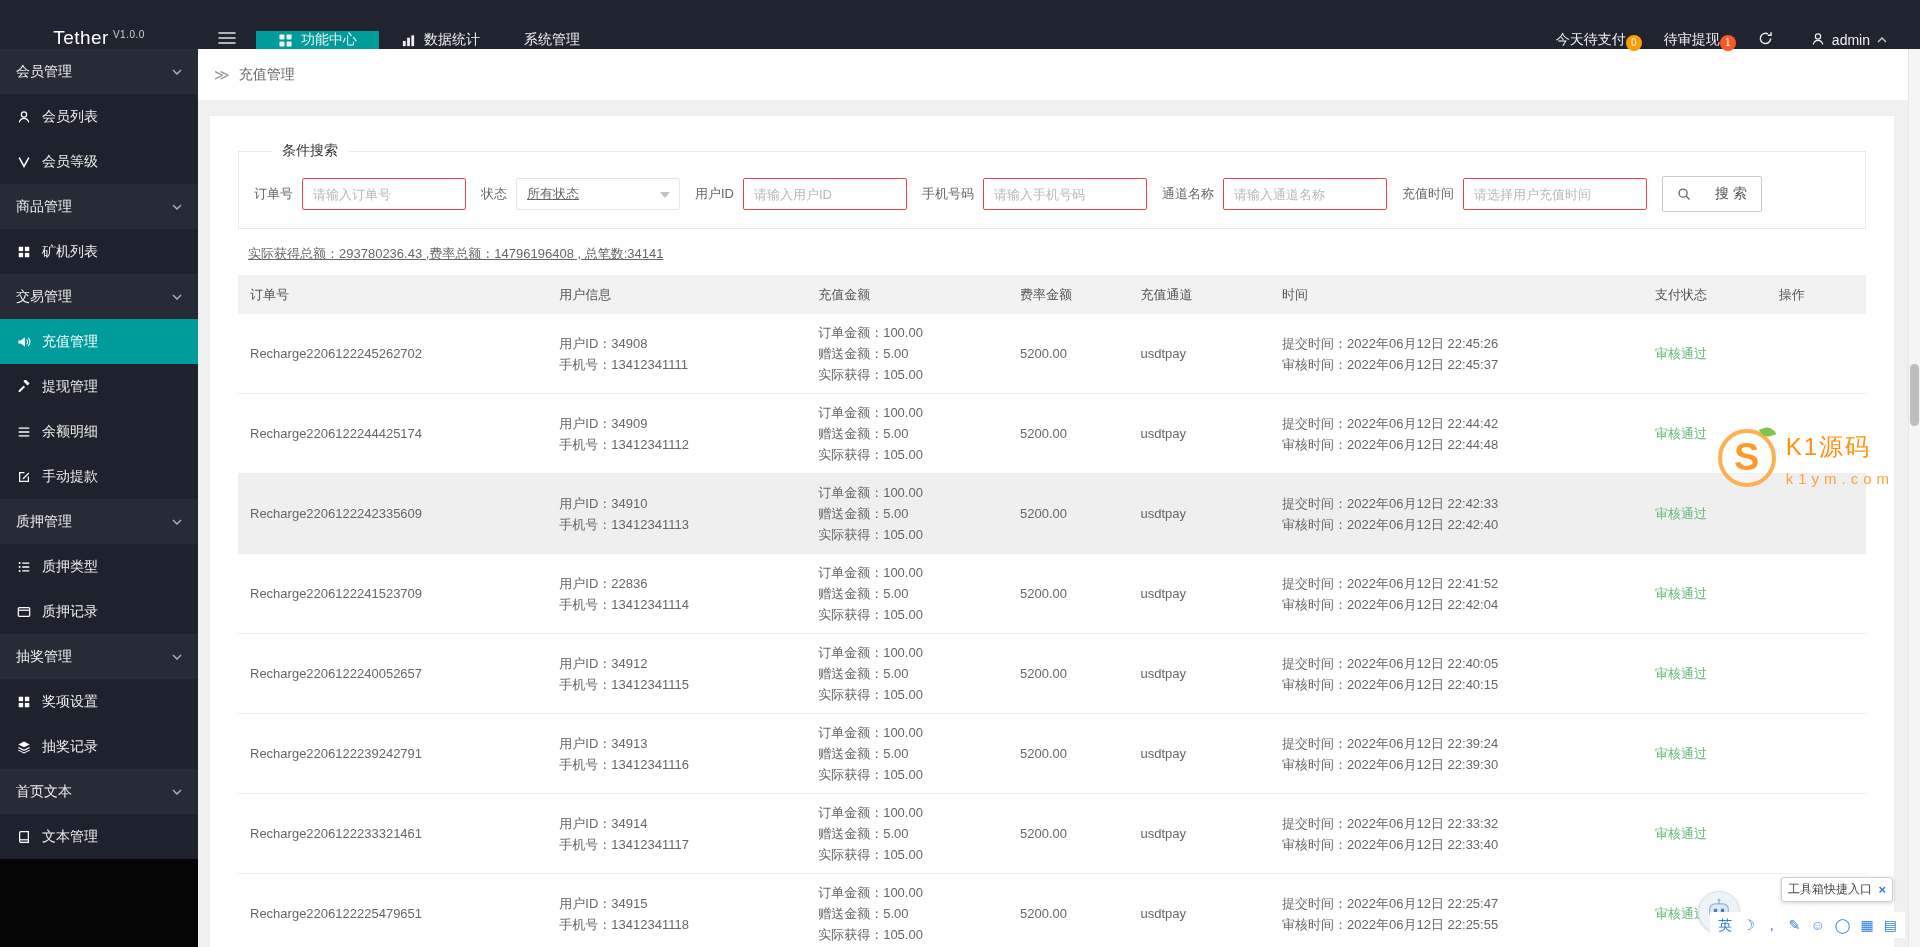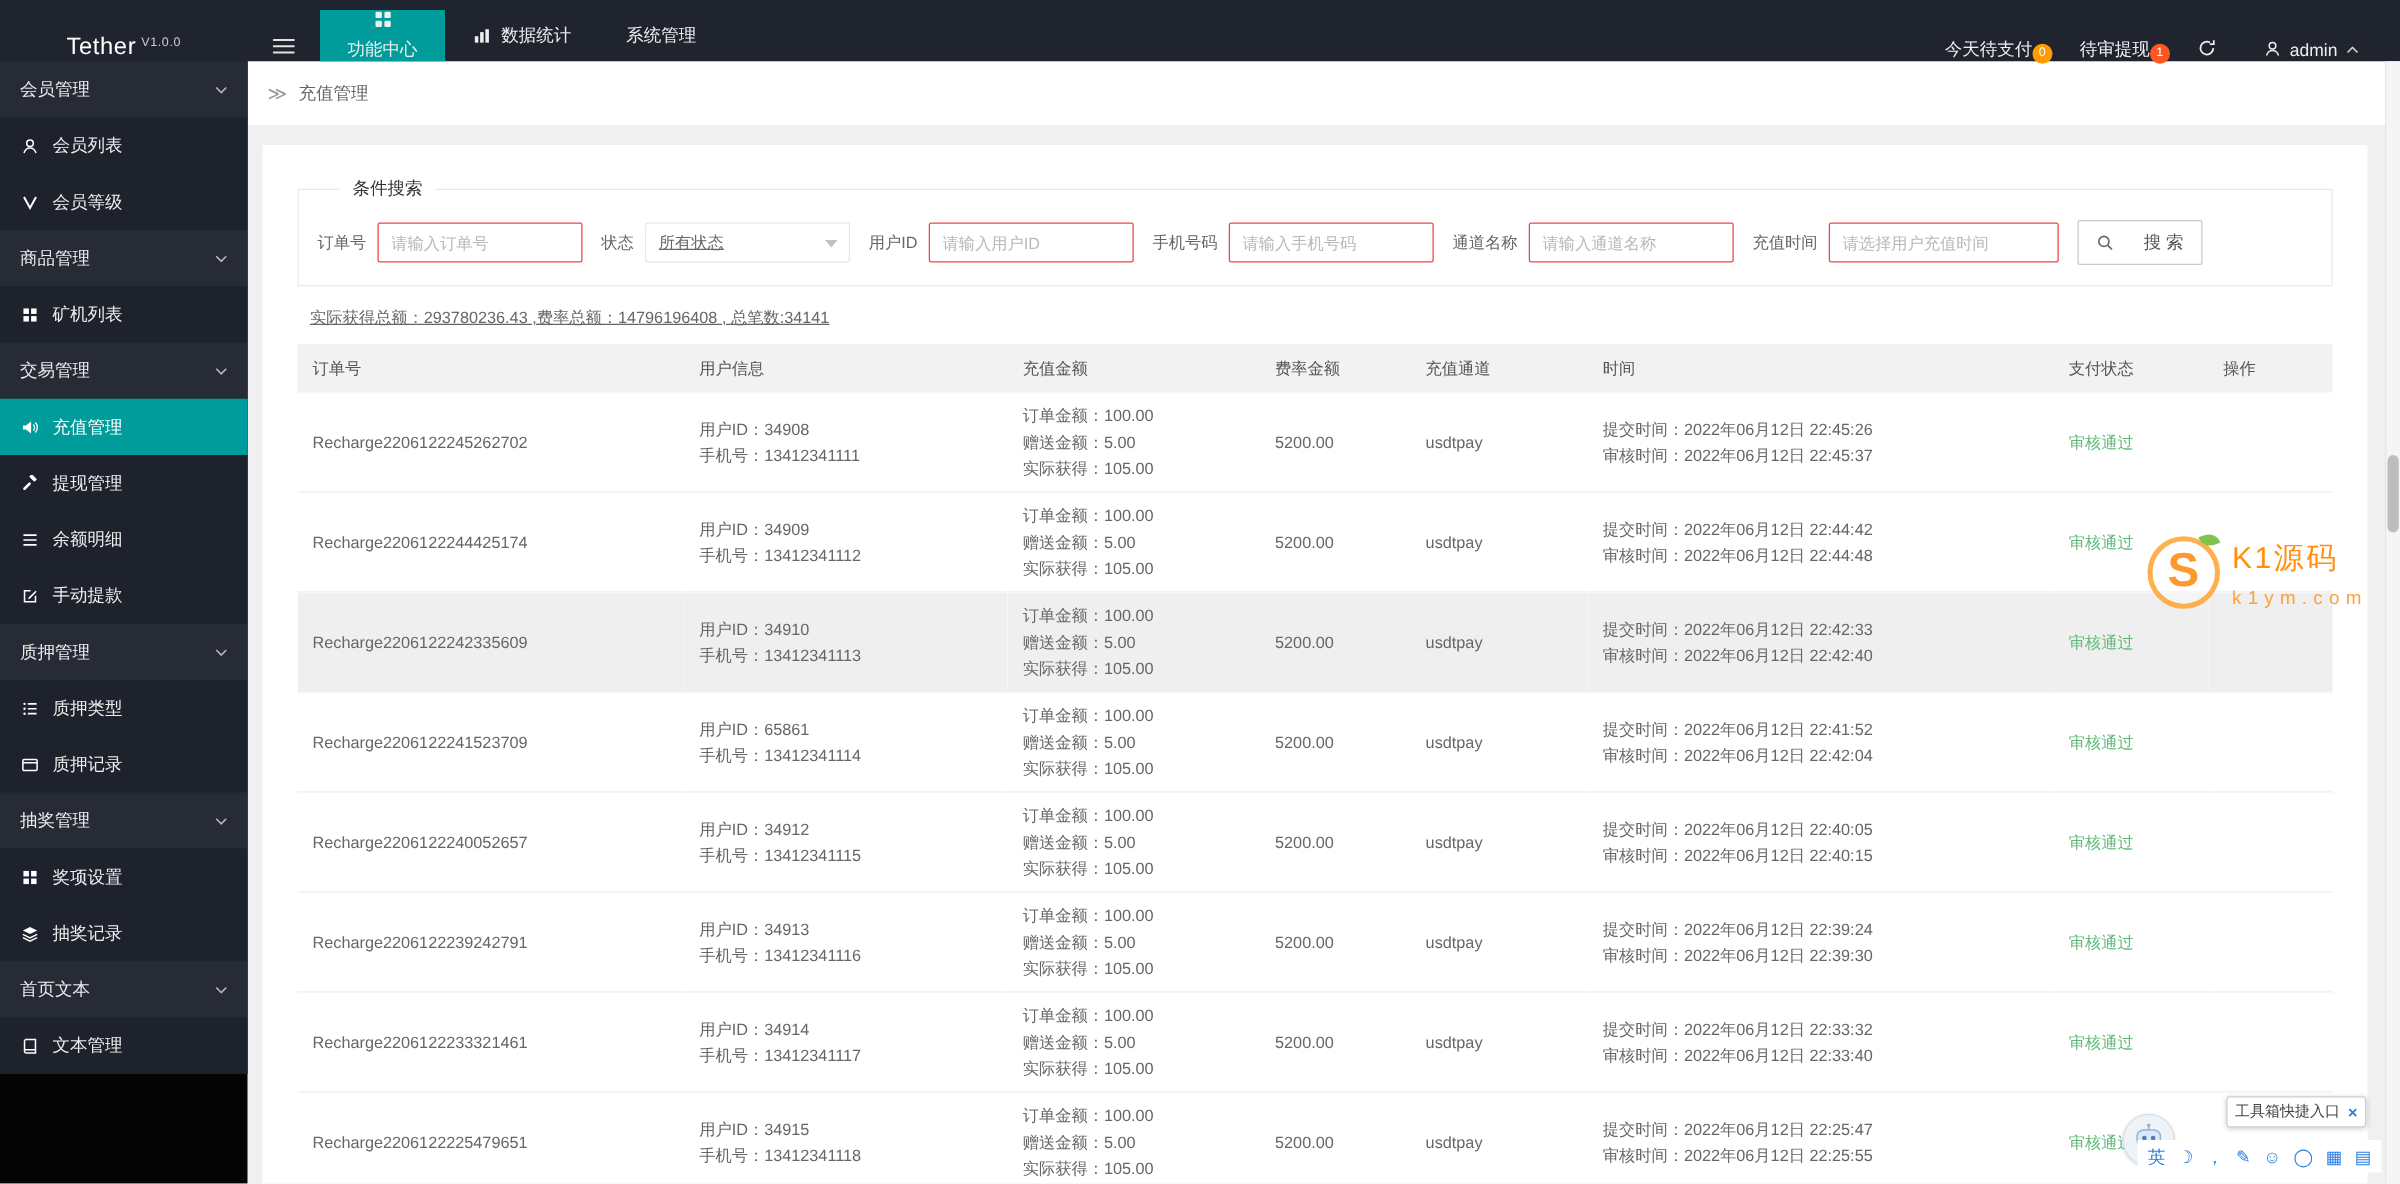--- a/index.html
+++ b/index.html
@@ -12,21 +12,21 @@
   body{font-family:"Liberation Sans","DejaVu Sans",sans-serif; overflow:hidden; background:#f0f0f0;}
   .app{position:relative; width:1920px; height:947px; overflow:hidden; background:#f0f0f0;}
 
   
   .topbar{position:absolute; top:0; left:0; width:100%; height:49px; background:var(--dark); display:flex; align-items:flex-end; color:#fff; z-index:10;}
   .logo{width:198px; display:flex; align-items:center; justify-content:center; font-size:19px; color:#fff; letter-spacing:.5px;}
   .logo sup{font-size:10px; color:#cfcfcf; margin-left:4px; transform:translateY(-4px);}
   .hamburger{width:58px; display:flex; align-items:center; justify-content:center; color:#e2e2e2; cursor:pointer;}
   .tabs{display:flex; align-items:stretch;}
   .tab{display:flex; align-items:center; gap:8px; padding:0 22px; font-size:14px; color:#efefef; cursor:pointer;}
-  .tab.active{background:var(--accent);flex-direction:column;}
+  .tab.active{background:var(--accent);}
   .tab .ticon{display:inline-flex; align-items:center;}
   .topbar-right{margin-left:auto; display:flex; align-items:stretch; margin-right:14px;}
   .top-item{position:relative; display:flex; align-items:center; gap:7px; padding:0 19px; font-size:14px; color:#efefef; cursor:pointer;}
   .badge{position:absolute; top:4px; right:3px; min-width:16px; height:16px; line-height:16px; border-radius:8px; background:var(--badge-orange); color:#fff; font-size:10px; text-align:center; padding:0 4px;}
   .badge.red{background:var(--badge-red);}
   .caret{display:inline-flex; color:#cfcfcf;}
 
   
   .sidebar{position:absolute; top:49px; left:0; bottom:0; width:198px; background:#050505; z-index:9;}
   .menu{list-style:none; background:var(--side-bg);}
@@ -469,21 +469,21 @@
     <td>
       <div><span>提交时间：2022年06月12日 22:42:33</span></div>
       <div><span>审核时间：2022年06月12日 22:42:40</span></div>
     </td>
     <td><span class="status">审核通过</span></td>
     <td></td>
   </tr>
                 <tr class="table-row">
     <td><span>Recharge2206122241523709</span></td>
     <td>
-      <div><span>用户ID：65861</span></div>
+      <div><span>用户ID：22836</span></div>
       <div><span>手机号：13412341114</span></div>
     </td>
     <td>
       <div><span>订单金额：100.00</span></div>
       <div><span>赠送金额：5.00</span></div>
       <div><span>实际获得：105.00</span></div>
     </td>
     <td><span>5200.00</span></td>
     <td><span>usdtpay</span></td>
     <td>

